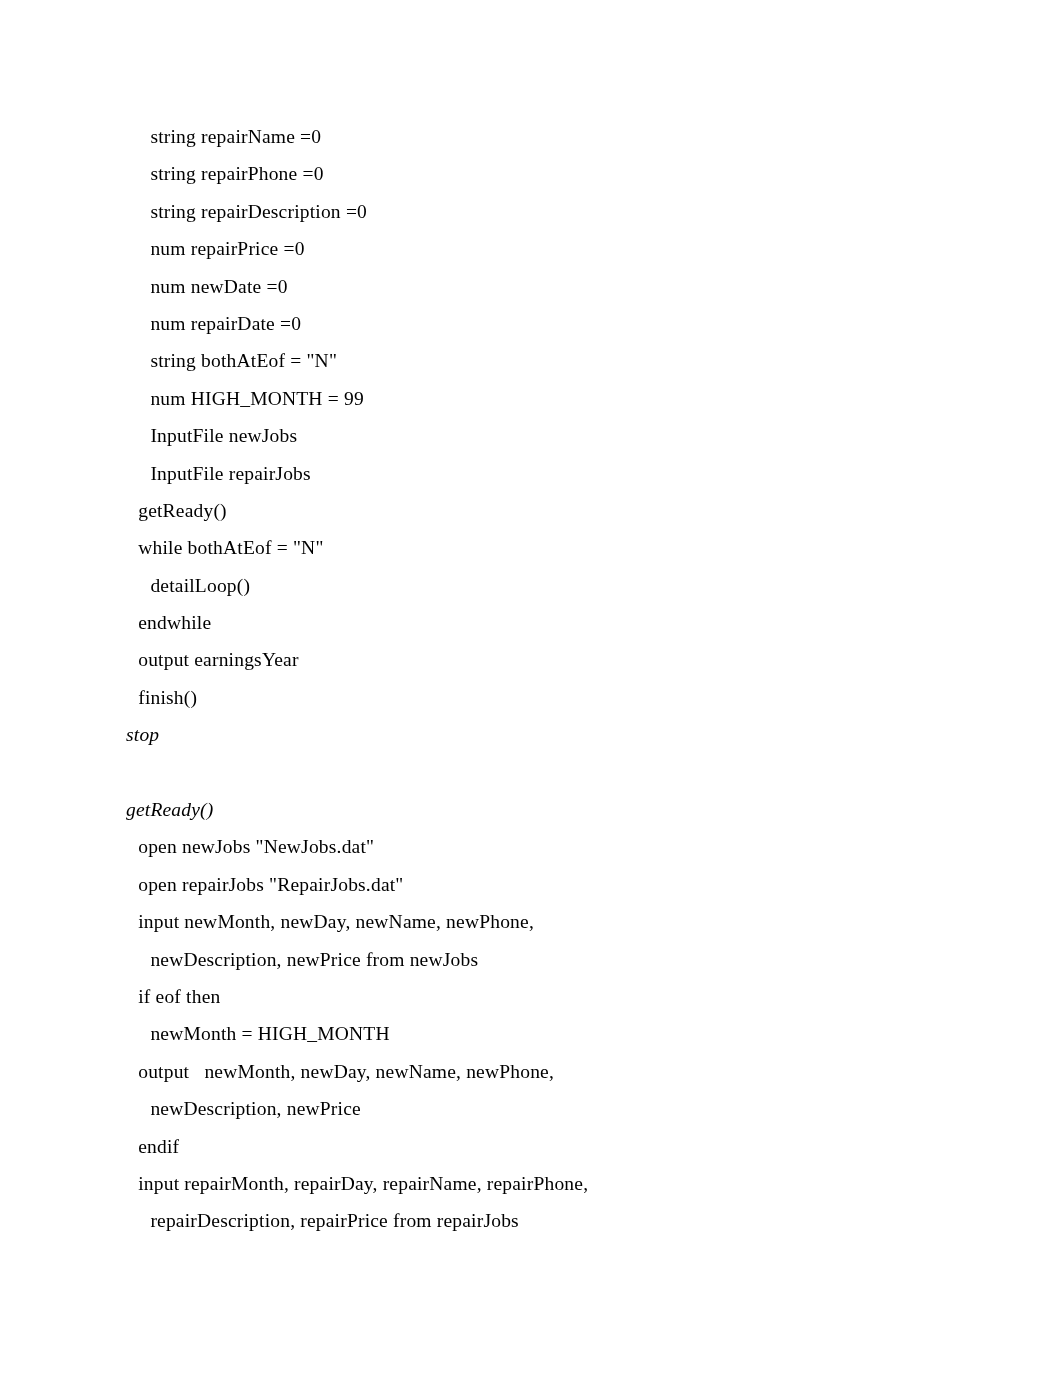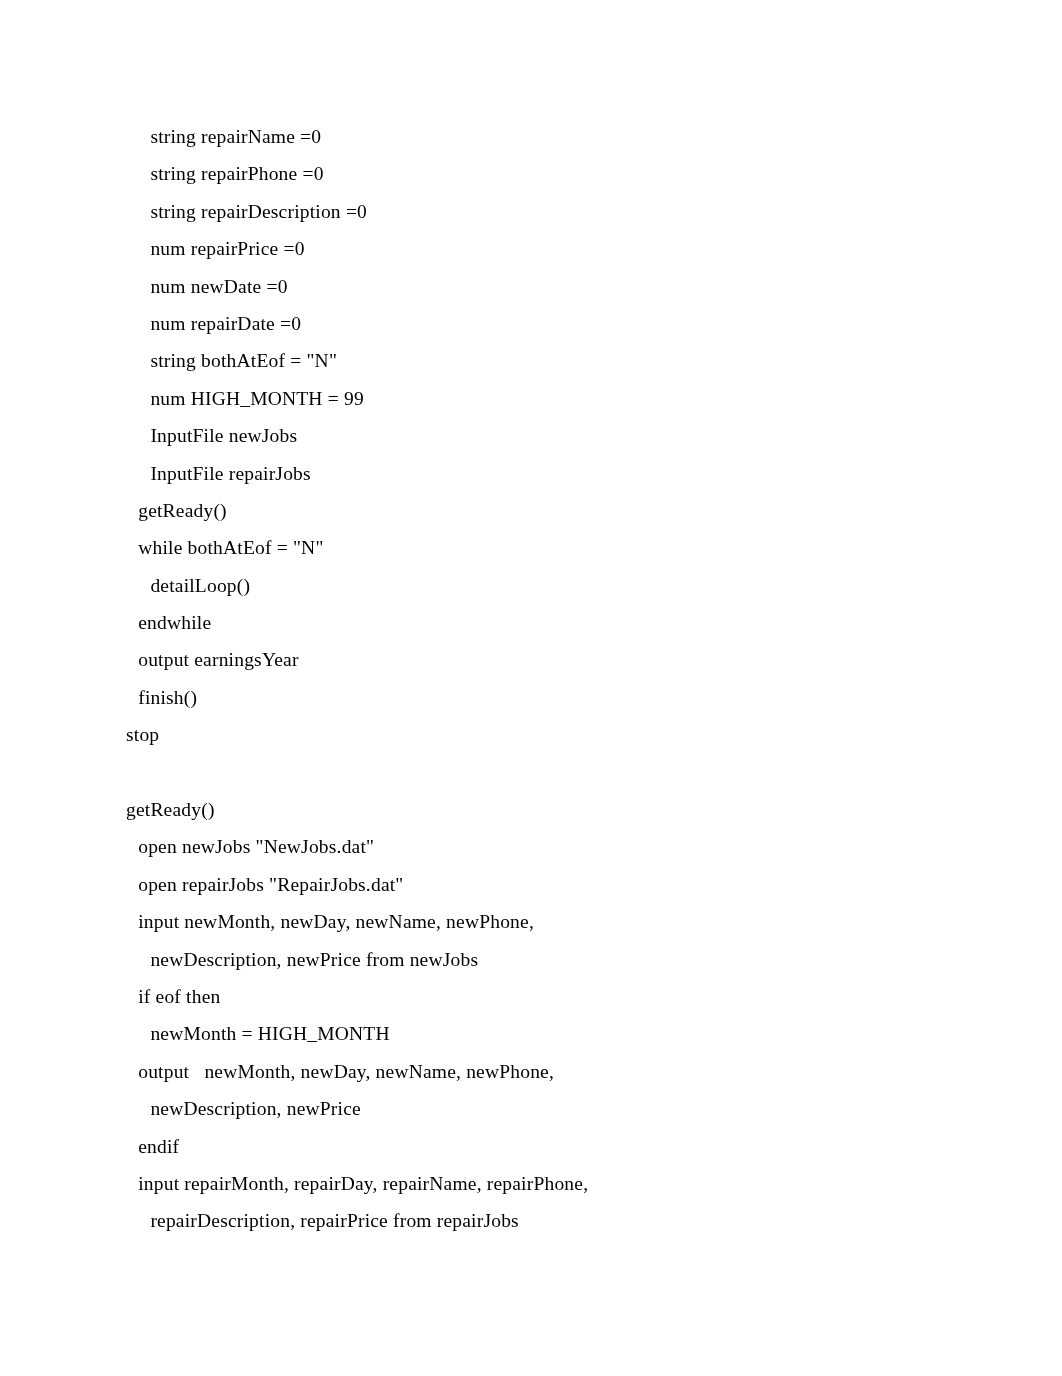--- a/index.html
+++ b/index.html
@@ -32,21 +32,21 @@
   }
   .code-line {
     white-space: pre;
     height: 37.4px;
     display: block;
   }
   .code-line.blank {
     height: 37.4px;
   }
   
-  .ind-0 { padding-left: 0px; }
+  .ind-0 { padding-left: 0px; font-style: italic; }
   .ind-1 { padding-left: 12.2px; }
   .ind-2 { padding-left: 24.4px; }
 </style>
 </head>
 <body>
 
 <div id="page">
   <div class="code-listing" id="listing"><span class="code-line ind-2">string repairName =0</span><span class="code-line ind-2">string repairPhone =0</span><span class="code-line ind-2">string repairDescription =0</span><span class="code-line ind-2">num repairPrice =0</span><span class="code-line ind-2">num newDate =0</span><span class="code-line ind-2">num repairDate =0</span><span class="code-line ind-2">string bothAtEof = "N"</span><span class="code-line ind-2">num HIGH_MONTH = 99</span><span class="code-line ind-2">InputFile newJobs</span><span class="code-line ind-2">InputFile repairJobs</span><span class="code-line ind-1">getReady()</span><span class="code-line ind-1">while bothAtEof = "N"</span><span class="code-line ind-2">detailLoop()</span><span class="code-line ind-1">endwhile</span><span class="code-line ind-1">output earningsYear</span><span class="code-line ind-1">finish()</span><span class="code-line ind-0">stop</span><span class="code-line ind-0 blank"></span><span class="code-line ind-0">getReady()</span><span class="code-line ind-1">open newJobs "NewJobs.dat"</span><span class="code-line ind-1">open repairJobs "RepairJobs.dat"</span><span class="code-line ind-1">input newMonth, newDay, newName, newPhone,</span><span class="code-line ind-2">newDescription, newPrice from newJobs</span><span class="code-line ind-1">if eof then</span><span class="code-line ind-2">newMonth = HIGH_MONTH</span><span class="code-line ind-1">output   newMonth, newDay, newName, newPhone,</span><span class="code-line ind-2">newDescription, newPrice</span><span class="code-line ind-1">endif</span><span class="code-line ind-1">input repairMonth, repairDay, repairName, repairPhone,</span><span class="code-line ind-2">repairDescription, repairPrice from repairJobs</span></div>
 </div>
 

